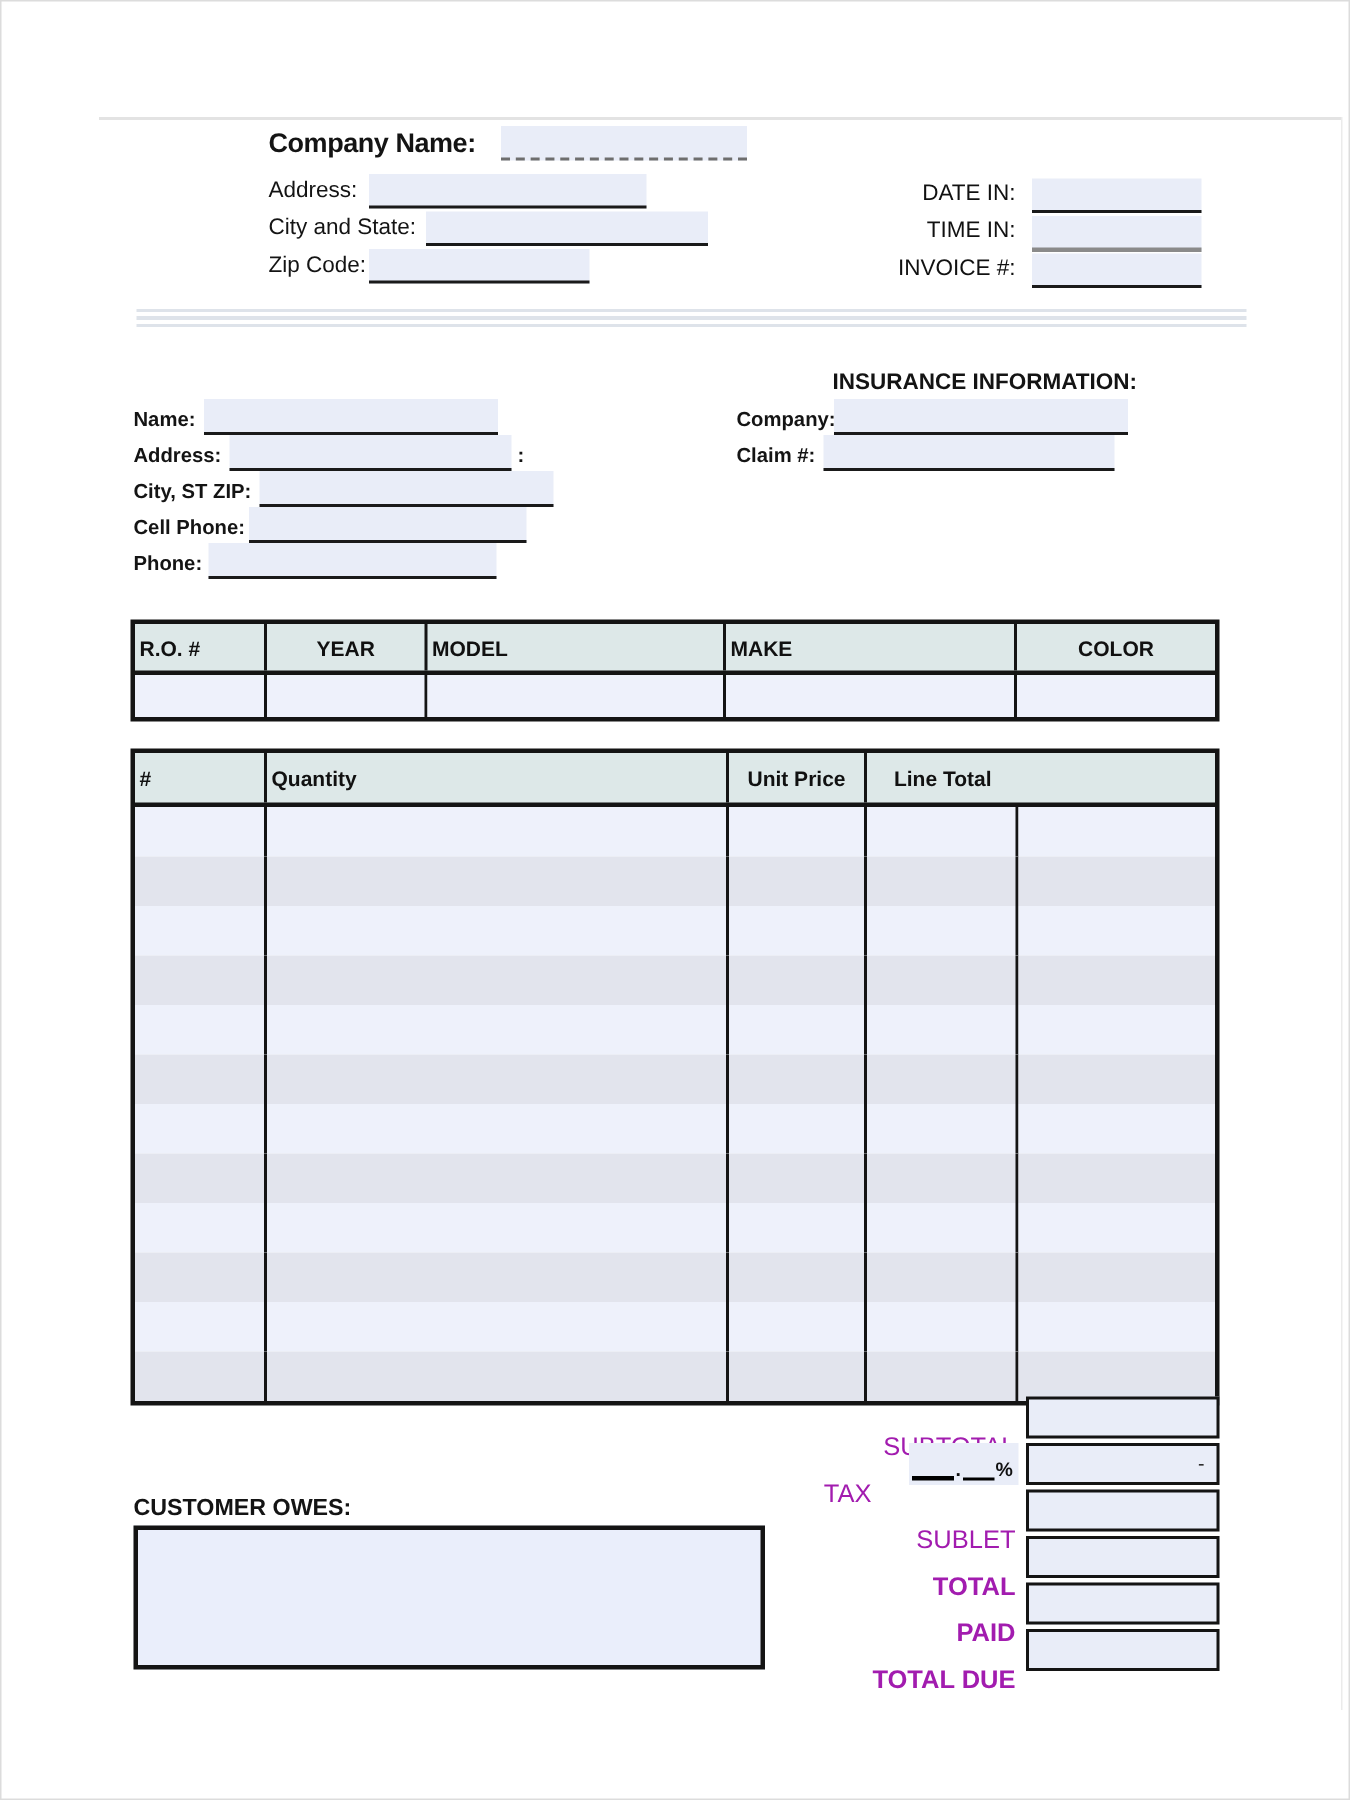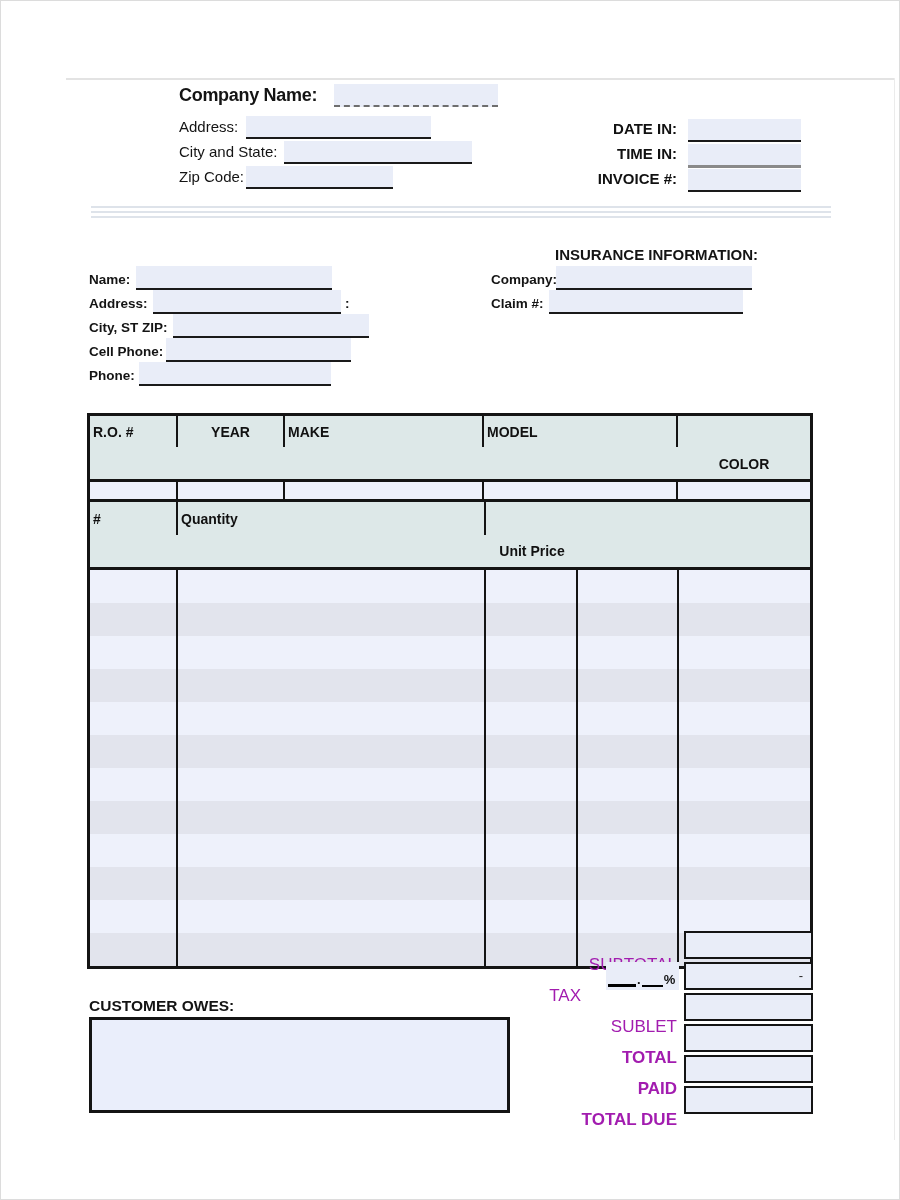--- a/index.html
+++ b/index.html
@@ -11,21 +11,21 @@
   .lbl{position:absolute;white-space:nowrap;color:#141414;}
   .bold{font-weight:bold;}
   .heavy{font-weight:800;letter-spacing:-0.3px;}
   .fld{
     position:absolute;background:#e9edf8;
     border-bottom:2px solid #1a1a1a;height:21px;
   }
   .fld.dashed{border-bottom:2px dashed #6e6e6e;}
   .fld.grayline{border-bottom:3px solid #8a8a8a;}
   .fld.tall{height:22px;}
-  .right-lbl{position:absolute;right:222px;text-align:center;font-size:15px;font-weight:bold;}
+  .right-lbl{position:absolute;right:222px;text-align:center;font-size:15px;font-weight:normal;}
   
   .page-topline{position:absolute;left:65px;top:77px;width:828px;height:2px;background:#e3e3e3;}
   .page-rightline{position:absolute;left:893px;top:77px;width:1px;height:1062px;background:#ebebeb;}
   .watermark{
     position:absolute;left:676px;top:72px;font-size:30px;font-weight:bold;
     color:#cdd7e0;letter-spacing:1px;
   }
   .divider{
     position:absolute;left:90px;top:205px;width:740px;height:13px;
     background:linear-gradient(to bottom,
@@ -37,21 +37,21 @@
   .tbl{position:absolute;left:86px;width:726px;border:3px solid #141414;box-sizing:border-box;}
   .trow{display:grid;}
   .vgrid{grid-template-columns:88px 107px 199px 194px 1fr;}
   .igrid{grid-template-columns:88px 308px 92px 101px 1fr;}
   .hrow{border-bottom:3px solid #141414;background:#dde8e8;}
   .hcell{
     font-size:14px;font-weight:bold;box-sizing:border-box;
     border-right:2px solid #141414;display:flex;align-items:center;
     padding:0 3px;overflow:hidden;
   }
-  .hcell:last-child{border-right:none;margin-top:32px;}
+  .hcell:last-child{border-right:none;}
   .hcell.center{justify-content:center;}
   .vh{height:31px;}
   .ih{height:33px;}
   .bcell{box-sizing:border-box;border-right:2px solid #141414;}
   .bcell:last-child{border-right:none;}
   .vbody .bcell{height:28px;background:#eef1fb;}
   .irow .bcell{height:33px;}
   .irow.light .bcell{background:#eef1fb;}
   .irow.dark .bcell{background:#e2e4ed;}
   
@@ -125,38 +125,39 @@
   <div class="lbl bold" style="left:490px;top:271px;font-size:13.5px;">Company:</div>
   <div class="fld tall" style="left: 555px; top: 265px; width: 196px; background-color: rgb(233, 237, 248);"></div>
 
   <div class="lbl bold" style="left:490px;top:295px;font-size:13.5px;">Claim #:</div>
   <div class="fld tall" style="left: 548px; top: 289px; width: 194px; background-color: rgb(233, 237, 248);"></div>
 
   <div class="tbl" style="top:412px;">
     <div class="trow vgrid hrow" style="background-color: rgb(221, 232, 232); text-align: center;">
       <div class="hcell vh">R.O. #</div>
       <div class="hcell vh center">YEAR</div>
+      <div class="hcell vh">MODEL</div>
       <div class="hcell vh">MAKE</div>
-      <div class="hcell vh">MODEL</div>
       <div class="hcell vh center">COLOR</div>
     </div>
     <div class="trow vgrid vbody">
       <div class="bcell"></div>
       <div class="bcell"></div>
       <div class="bcell"></div>
       <div class="bcell"></div>
       <div class="bcell"></div>
     </div>
   </div>
 
   <div class="tbl" style="top:498px;">
     <div class="trow igrid hrow" style="background-color: rgb(221, 232, 232);">
       <div class="hcell ih">#</div>
       <div class="hcell ih">Quantity</div>
       <div class="hcell ih center">Unit Price</div>
+      <div class="hcell ih center">Line Total</div>
     </div>
     <div id="items-body">
         <div class="trow igrid irow light">
           <div class="bcell"></div>
           <div class="bcell"></div>
           <div class="bcell"></div>
           <div class="bcell"></div>
           <div class="bcell"></div>
         </div>
         <div class="trow igrid irow dark">

